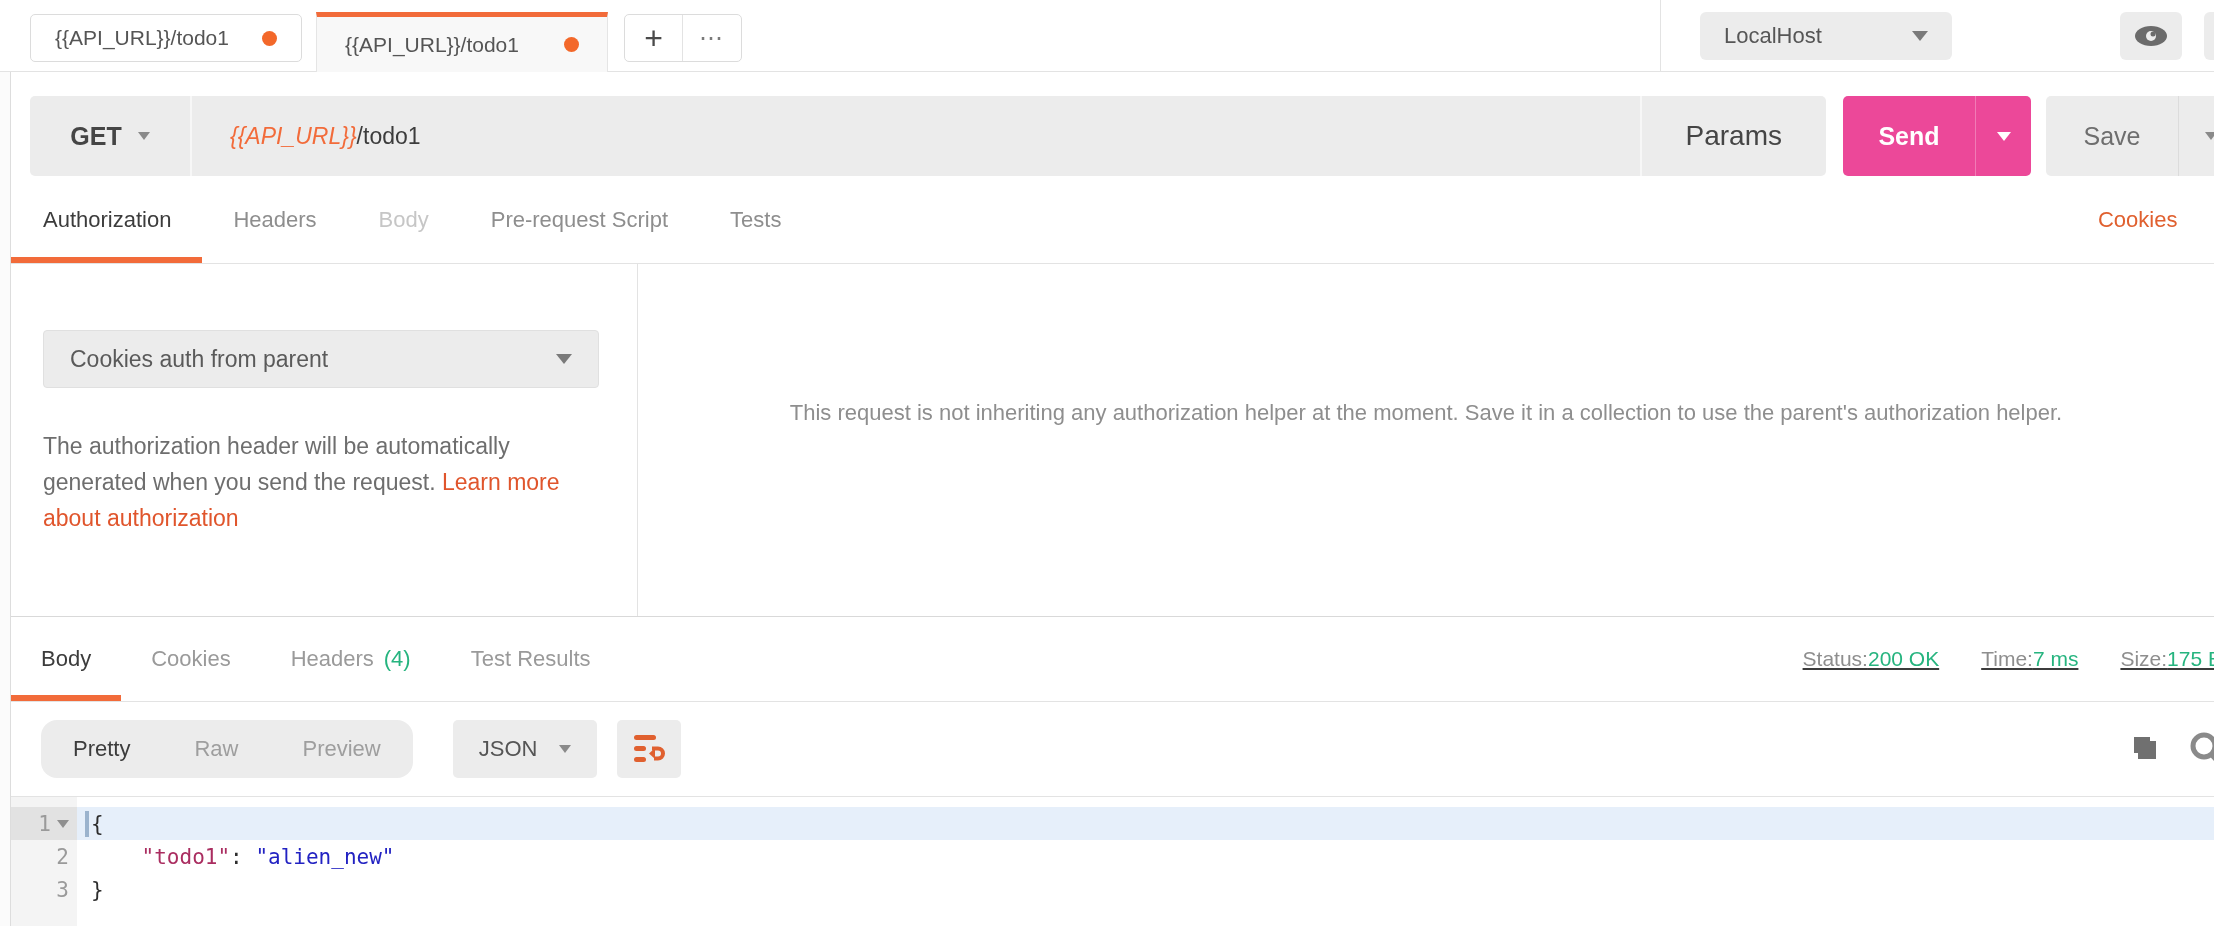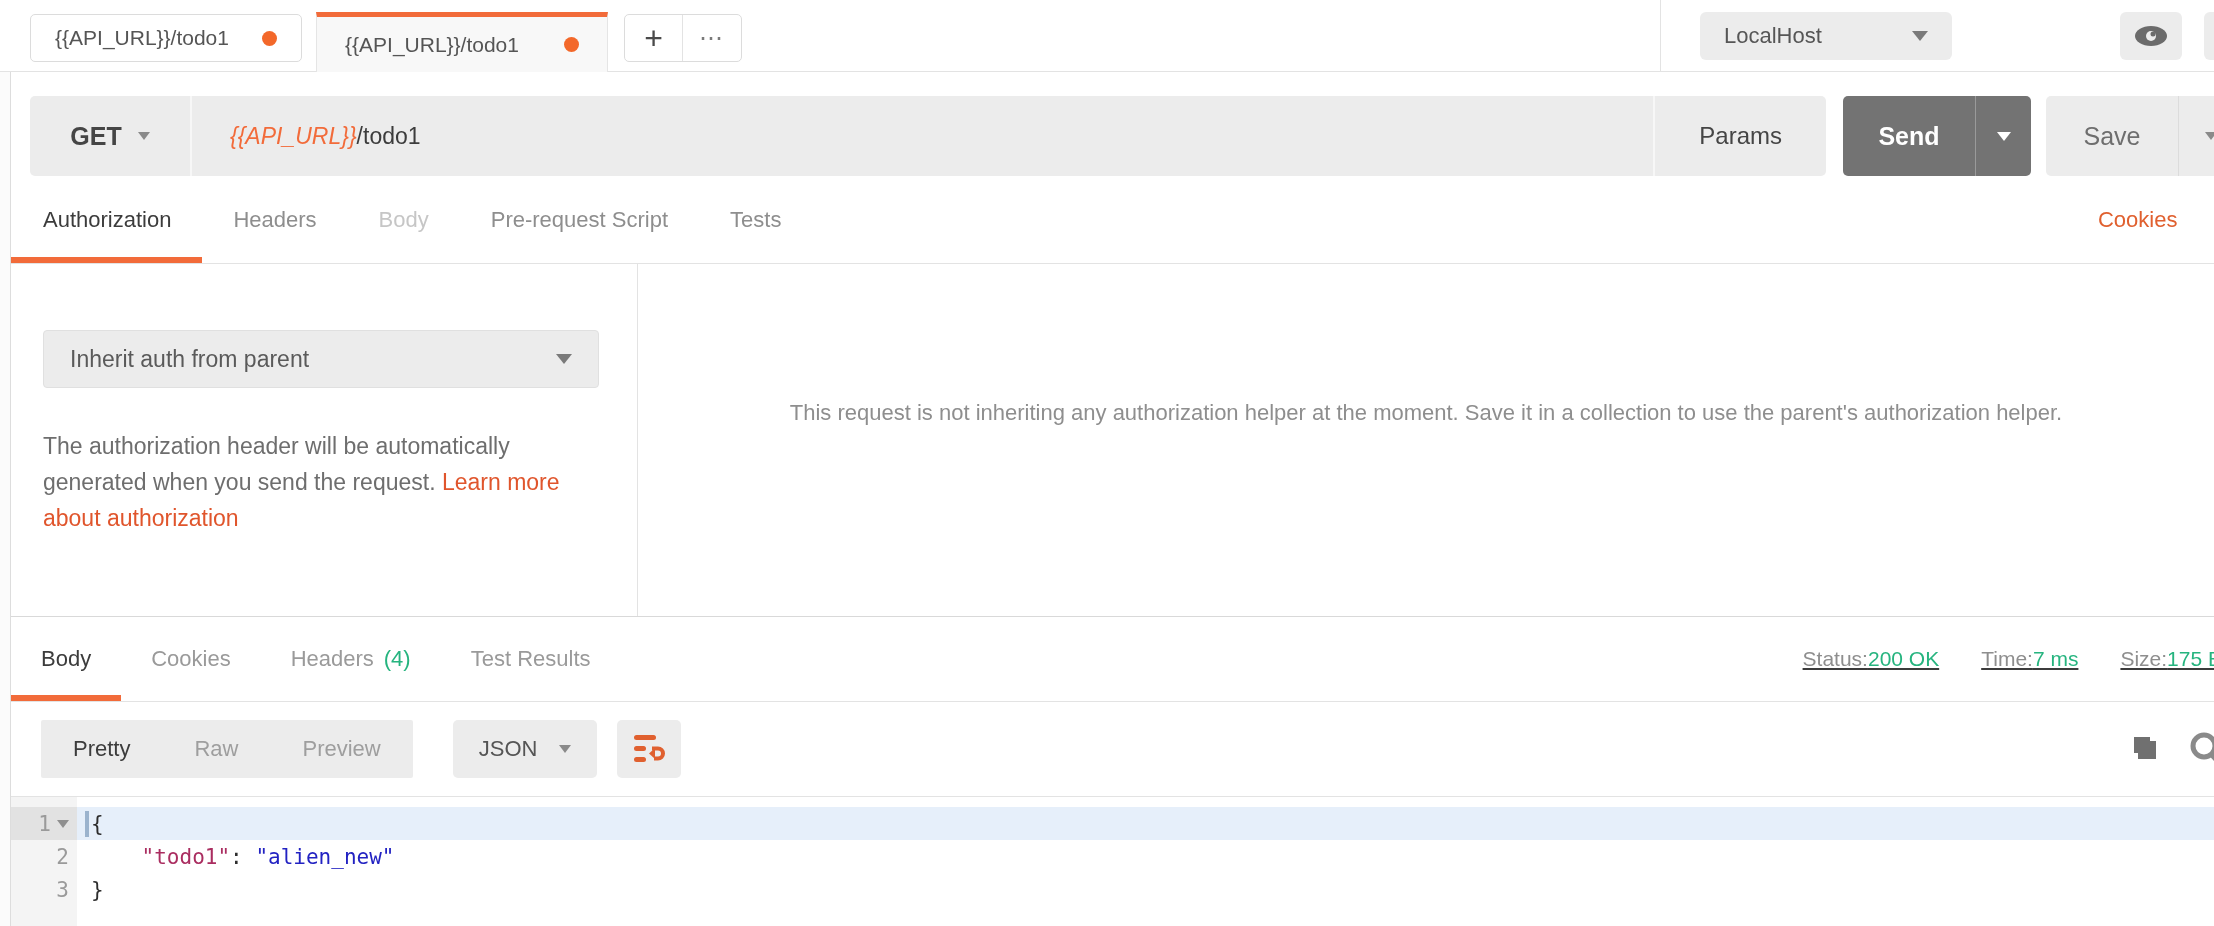--- a/index.html
+++ b/index.html
@@ -46,23 +46,23 @@
   
   .request-row { position:absolute; left:0; top:96px; width:2214px; height:80px; }
   .url-bar { position:absolute; left:30px; top:0; width:1796px; height:80px; background:#ececec;
     border-radius:5px; display:flex; align-items:center; }
   .method { width:162px; height:100%; display:flex; align-items:center; justify-content:center; gap:16px;
     border-right:2px solid #f7f7f7; font-size:25px; font-weight:700; color:#454545; }
   .url-text { padding-left:38px; font-size:23px; }
   .url-env { color:#f26b3a;font-style:italic; }
   .url-path { color:#3c3c3c; }
   .params-btn { margin-left:auto; height:100%; display:flex; align-items:center; padding:0 44px;
-    border-left:2px solid #f7f7f7; font-size:24px; color:#454545; }
+    border-left:2px solid #f7f7f7; font-size:28px; color:#454545; }
   .send-btn { position:absolute; left:1843px; top:0; width:188px; height:80px; border-radius:5px;
-    background:#737373; display:flex; color:#fff; overflow:hidden; }
+    background:#ec4899; display:flex; color:#fff; overflow:hidden; }
   .send-label { flex:1; display:flex; align-items:center; justify-content:center; font-size:25px; font-weight:700; }
   .send-caret { width:56px; display:flex; align-items:center; justify-content:center; border-left:1px solid rgba(255,255,255,0.28); }
   .send-caret .caret-down { border-top-color:#fff; border-left-width:7px; border-right-width:7px; border-top-width:9px; }
   .save-btn { position:absolute; left:2046px; top:0; width:196px; height:80px; border-radius:5px;
     background:#ececec; display:flex; overflow:hidden; }
   .save-label { width:132px; display:flex; align-items:center; justify-content:center; font-size:25px; color:#6e6e6e; }
   .save-caret { flex:1; display:flex; align-items:center; justify-content:center; border-left:1px solid #dcdcdc; }
 
   
   .request-tabs { position:absolute; left:11px; top:176px; width:2203px; height:88px;
@@ -95,21 +95,21 @@
   .resp-tab.active::after { content:""; position:absolute; left:0; right:0; bottom:0; height:6px; background:#f26b3a; }
   .count-green { color:#26b47f; margin-left:10px; }
   .resp-meta { position:absolute; right:-8px; top:0; height:100%; display:flex; align-items:center; gap:42px; font-size:21px; }
   .meta-group { display:flex; white-space:nowrap;text-decoration:underline; }
   .meta-label { color:#8e8e8e; }
   .meta-value { color:#26b47f; }
 
   
   .response-toolbar { position:absolute; left:11px; top:702px; width:2203px; height:94px;
     display:flex; align-items:center; padding-left:30px; }
-  .seg-control { height:58px; background:#ececec; border-radius:2px; display:flex; align-items:center; }
+  .seg-control { height:58px; background:#ececec; border-radius:16px; display:flex; align-items:center; }
   .seg { padding:0 32px; font-size:22px; color:#9e9e9e; }
   .seg.active { color:#3c3c3c; }
   .fmt-select { margin-left:40px; height:58px; background:#ececec; border-radius:5px;
     display:flex; align-items:center; gap:22px; padding:0 26px; font-size:22px; color:#555; }
   .wrap-btn { margin-left:20px; width:64px; height:58px; background:#ececec; border-radius:5px;
     display:flex; align-items:center; justify-content:center; }
   .resp-icons { position:absolute; right:0; top:0; height:100%; display:flex; align-items:center; gap:26px; }
   .resp-icons svg { display:block; }
   .search-wrap { margin-right:-12px; }
 
@@ -220,21 +220,21 @@
     </div>
     <div class="rtabs-meta">
       <span>Cookies</span>
       <span>Code</span>
     </div>
   </div>
 
   <div class="auth-area">
     <div class="auth-left">
       <div class="type-select">
-        <span>Inherit auth from parent</span>
+        <span>Cookies auth from parent</span>
         <span class="caret-down"></span>
       </div>
       <div class="auth-help">
         <span>The authorization header will be automatically generated when you send the request. </span><a class="auth-link">Learn more about authorization</a>
       </div>
     </div>
     <div class="auth-right">
       <div class="auth-msg">This request is not inheriting any authorization helper at the moment. Save it in a collection to use the parent's authorization helper.</div>
     </div>
   </div>

